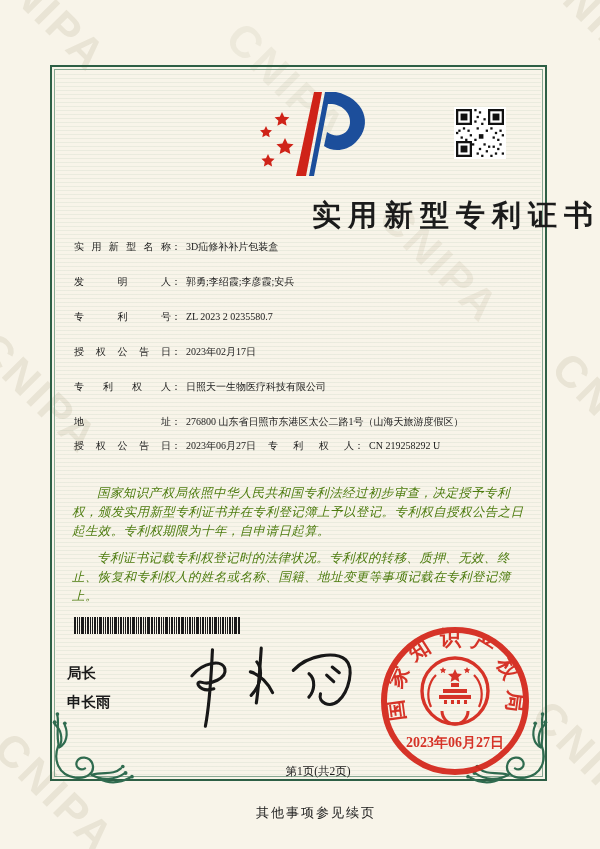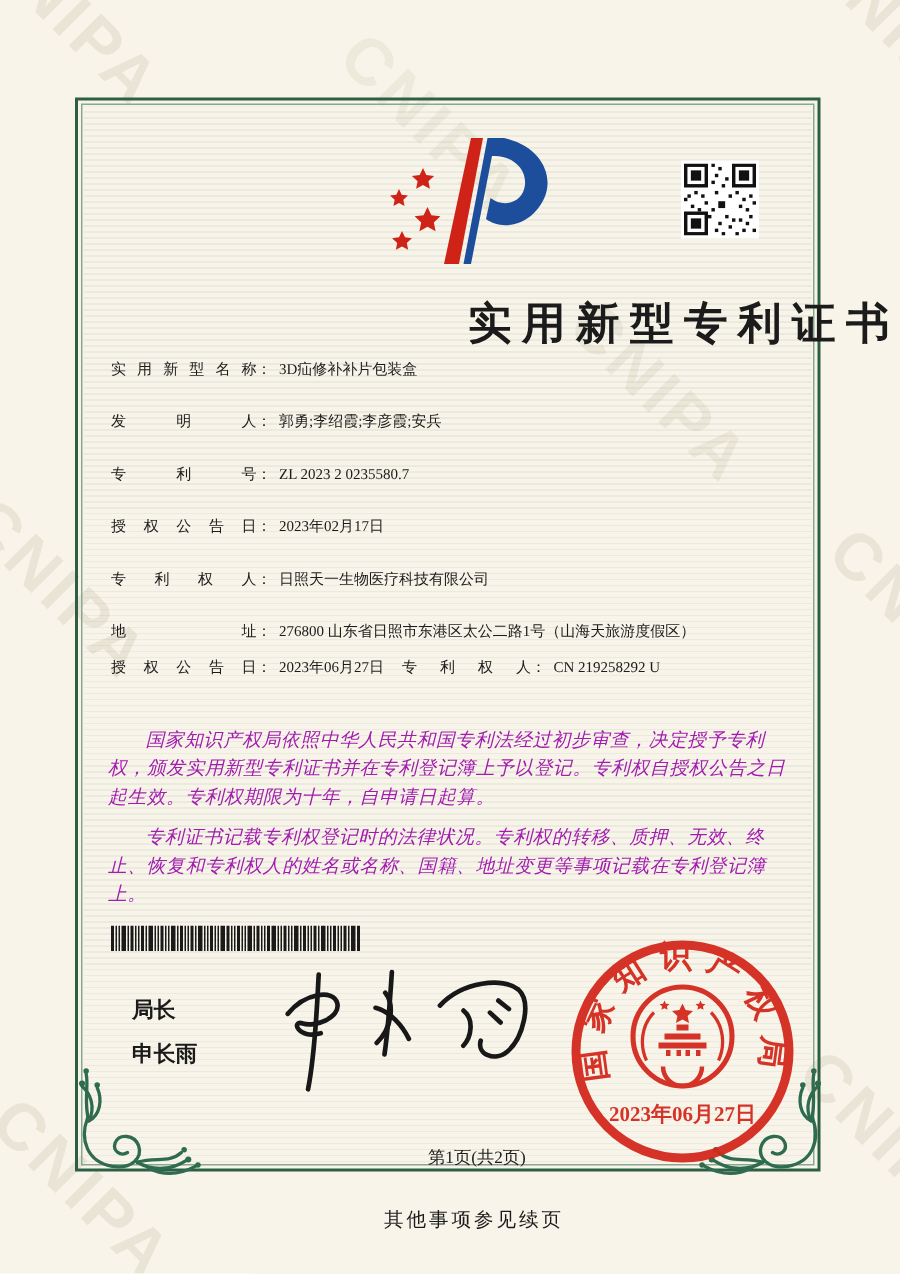--- a/index.html
+++ b/index.html
@@ -45,25 +45,25 @@
   .row{display:flex;align-items:flex-start;line-height:21px;margin-bottom:14px;}
   .row.addr{margin-bottom:3px;font-family:Liberation Serif, serif;}
   .lbl{flex:none;width:97px;text-align:justify;text-align-last:justify;-moz-text-align-last:justify;}
   .colon{flex:none;width:15px;}
   .val{flex:1;}
   .grant-pair{display:flex;}
   .grant-pair.second{margin-left:12px;}
   .grant-pair.second .lbl{width:86px;}
   
   .paras{position:absolute;z-index:4;left:72px;top:484px;width:458px;
-    font-size:12.5px;line-height:19px;font-style:italic;letter-spacing:0.4px;color:#a21caf;}
+    font-size:12.5px;line-height:19px;font-style:italic;letter-spacing:0.4px;color:#4d7c0f;}
   .paras p{margin:0 0 8px 0;text-indent:2em;}
   
   .barcode{position:absolute;z-index:4;left:74px;top:617px;width:166px;height:17px;}
-  .commissioner{position:absolute;z-index:4;left:88px;top:664px;
+  .commissioner{position:absolute;z-index:4;left:67px;top:664px;
     font-family:Liberation Sans, sans-serif;font-weight:700;font-size:14.5px;}
   .commissioner .name{margin-top:10px;}
   .signature{position:absolute;z-index:5;left:163px;top:642px;width:205px;height:88px;transform:rotate(-2deg);}
   .seal{position:absolute;z-index:6;left:377px;top:623px;width:156px;height:156px;opacity:0.94;}
   .page-indicator{position:absolute;z-index:4;left:50px;top:764px;width:536px;text-align:center;font-size:11.5px;}
   .footer-note{position:absolute;z-index:4;left:16px;top:804px;width:600px;text-align:center;font-size:13px;letter-spacing:2px;}
 </style>
 </head>
 <body>
 

